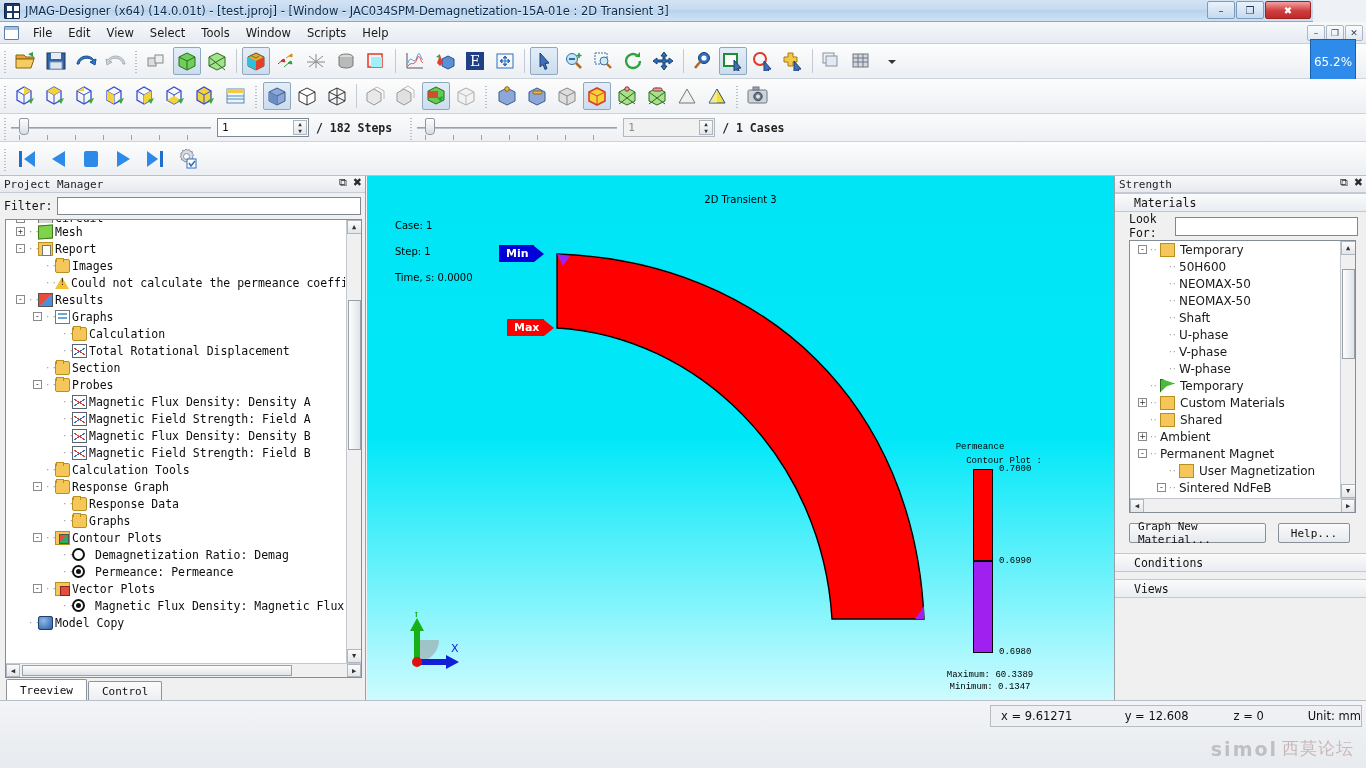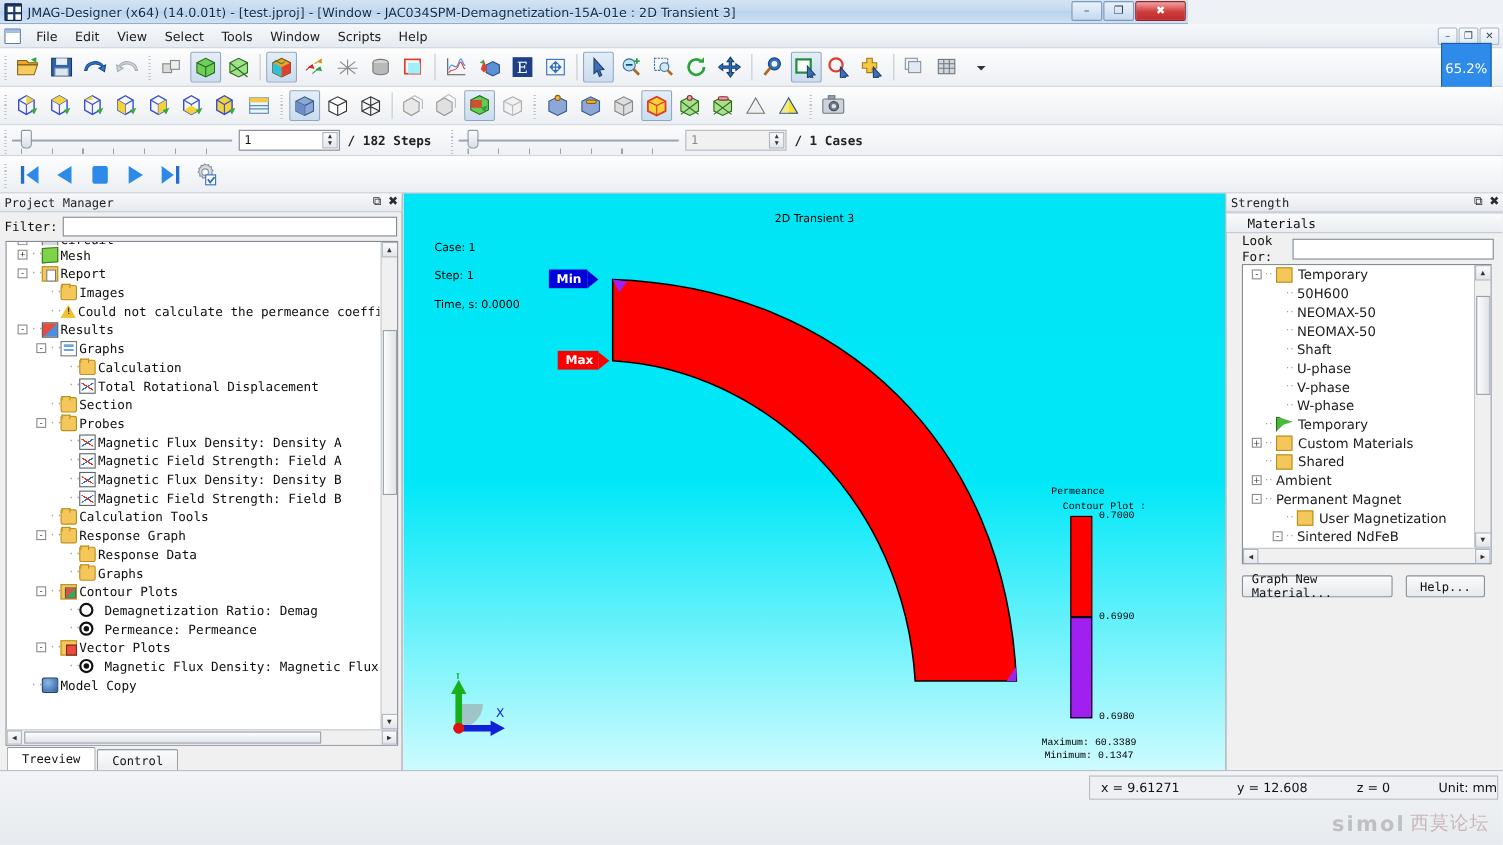--- a/index.html
+++ b/index.html
@@ -8,21 +8,21 @@
     width: 1366px; height: 768px;
     overflow: hidden;
     font-family: "DejaVu Sans Mono", monospace;
     font-size: 11px;
     background: #f0f0f0;
   }
   #app { position: relative; width: 1366px; height: 768px; background: #eef1f5; }
 
   
   .titlebar {
-    position: absolute; left: 0; top: 0; width: 1080px; height: 22px;
+    position: absolute; left: 0; top: 0; width: 1313px; height: 22px;
     background: linear-gradient(to bottom, #d3e3f3 0%, #c5daf0 45%, #b9d2ec 50%, #cfe2f5 100%);
     border-bottom: 1px solid #8ba7c4;
     display: flex; align-items: center;
   }
   .title-icon {
     width: 16px; height: 16px; margin-left: 4px; margin-right: 5px;
     background: #1b3a6b; border: 1px solid #0d2347; border-radius: 1px;
     position: relative; flex: 0 0 auto;
   }
   .title-icon::before {
@@ -1143,20 +1143,24 @@
       </div>
       <div class="hbar">
         <div class="vbtn" style="position:absolute;left:0;top:0;width:14px;height:14px;">◀</div>
         <div class="vbtn" style="position:absolute;right:0;top:0;width:14px;height:14px;">▶</div>
       </div>
     </div>
     <div class="btn-row">
       <div class="jbtn" style="width:137px;">Graph New Material...</div>
       <div class="jbtn" style="width:72px;">Help...</div>
     </div>
+    <div class="tb-sections">
+      <div class="section-hdr" style="margin-bottom:7px;">Conditions</div>
+      <div class="section-hdr">Views</div>
+    </div>
   </div>
 
   <div id="statusbar">
     <div class="status-fields">
       <div class="sfield" style="margin-left:10px;width:125px;">x =  9.61271</div>
       <div class="sfield" style="width:110px;">y =  12.608</div>
       <div class="sfield" style="width:75px;">z =     0</div>
       <div class="sfield">Unit: mm</div>
     </div>
     <div class="watermark">

